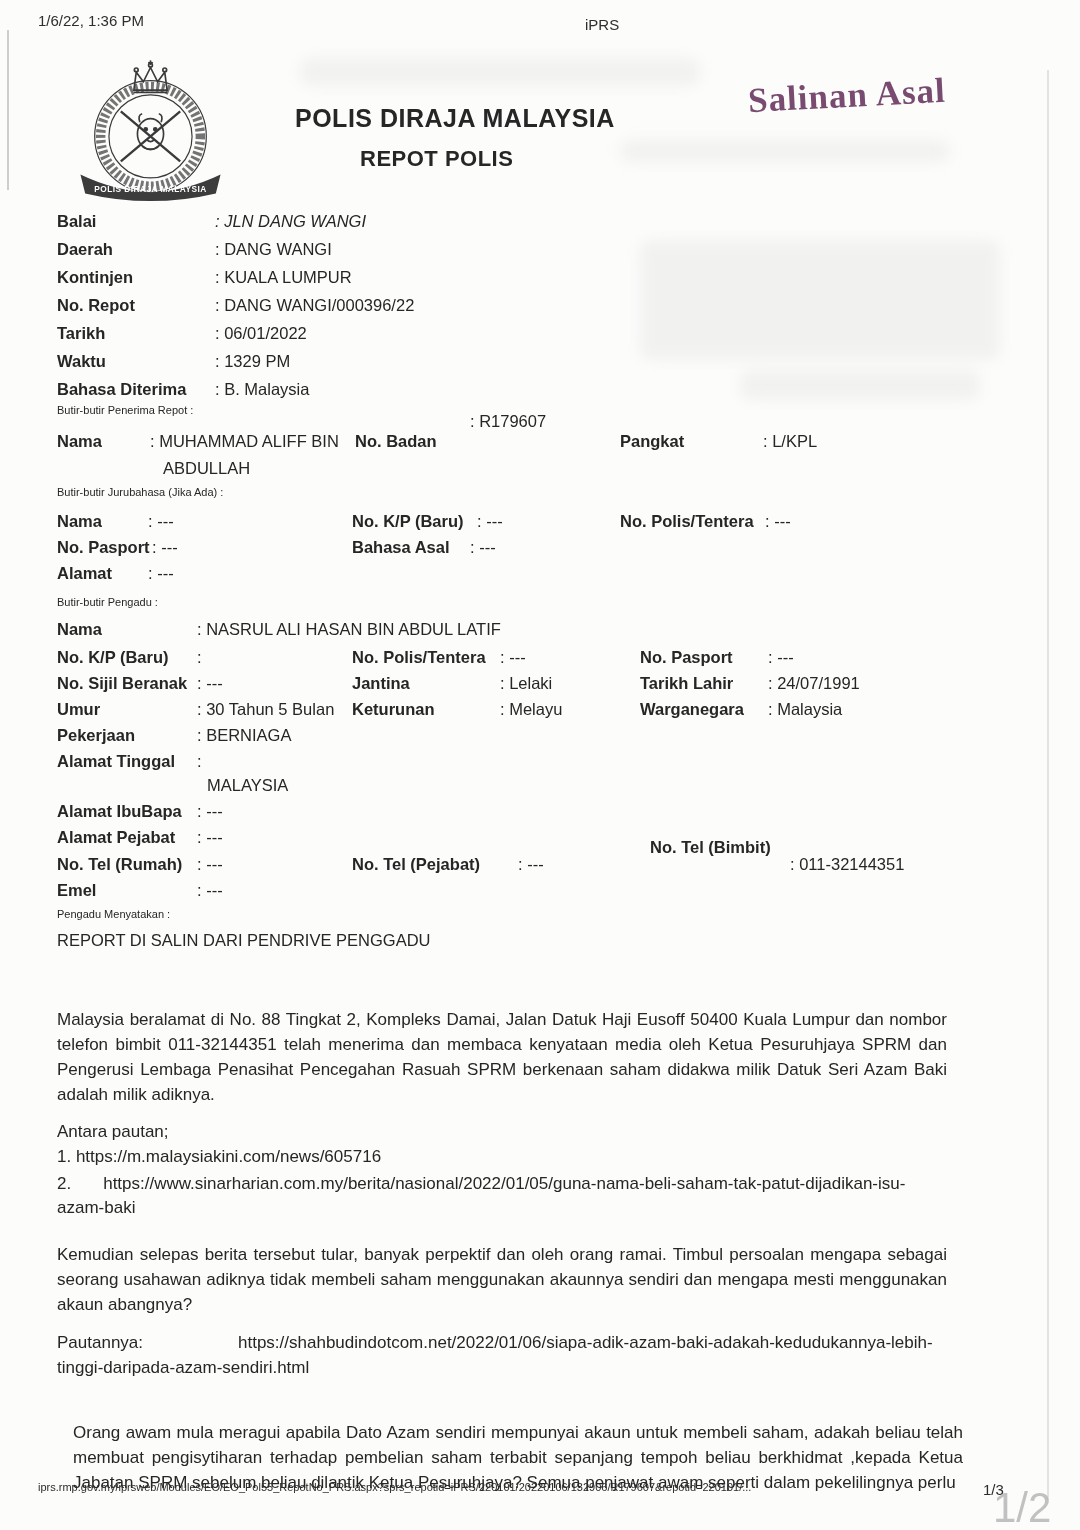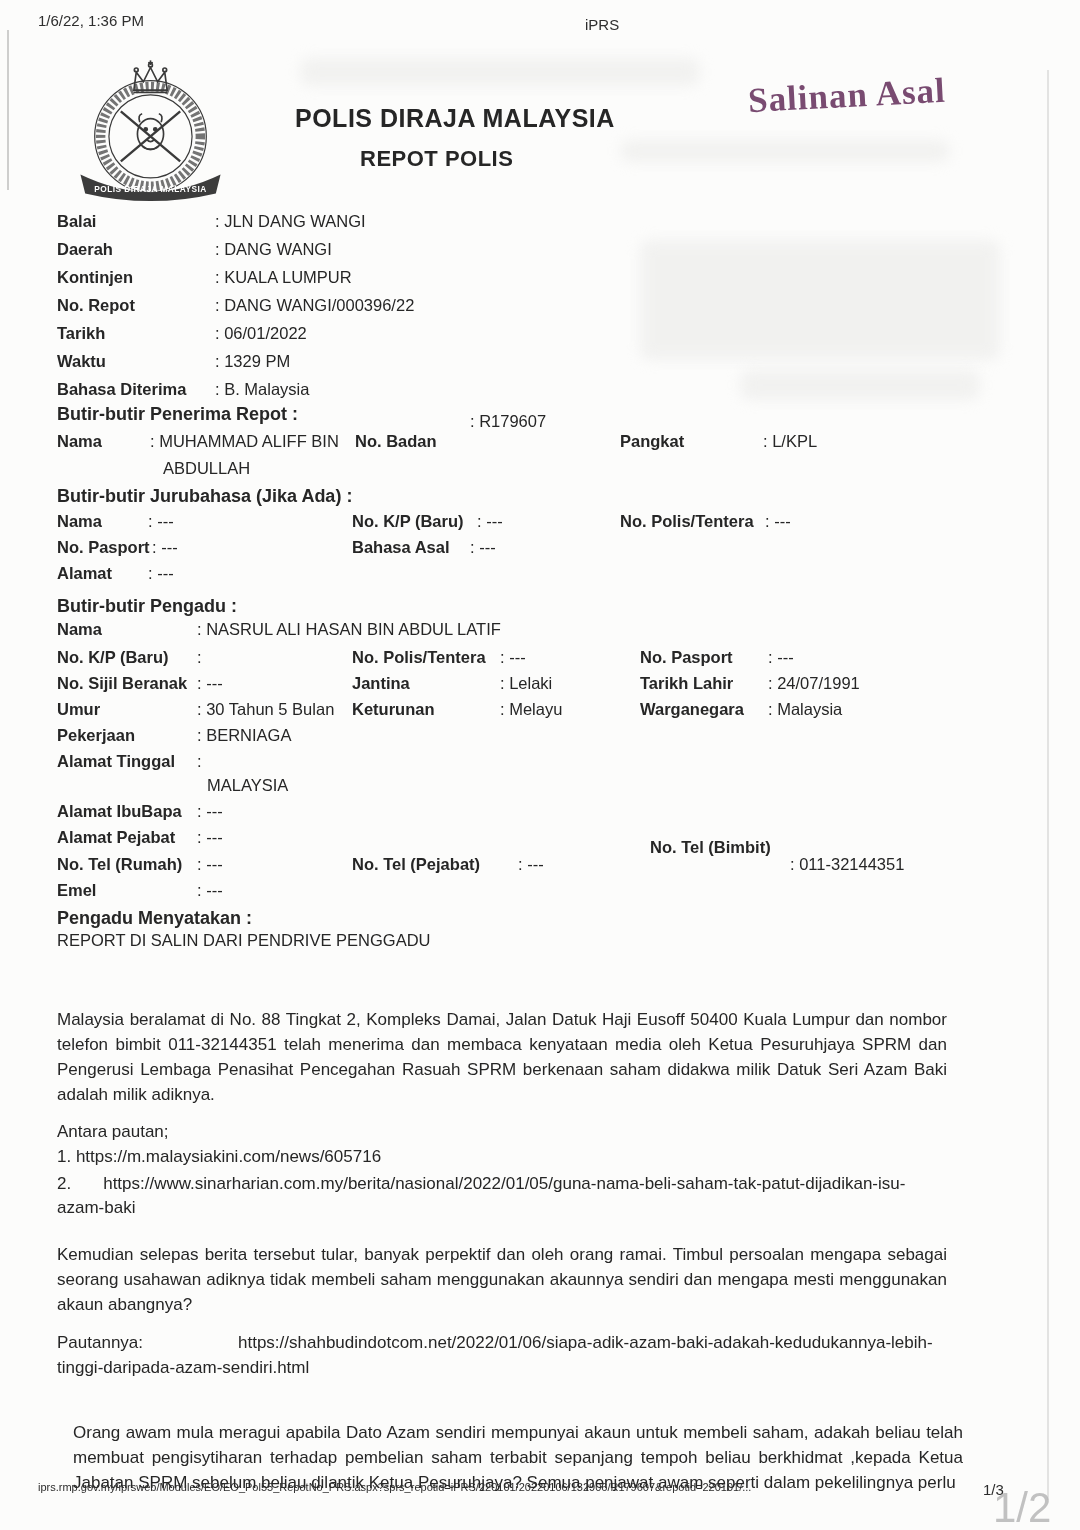--- a/index.html
+++ b/index.html
@@ -4,21 +4,21 @@
 <style>
   html,body{margin:0;padding:0;background:#ffffff;}
   .page{
     position:relative;width:1080px;height:1530px;margin:0 auto;
     background:#fcfcfb;overflow:hidden;
     font-family:"Liberation Sans",sans-serif;color:#262626;
   }
   .abs{position:absolute;white-space:nowrap;}
   .lbl{font-weight:bold;font-size:16.5px;}
   .val{font-size:16.5px;}
-  .heading{font-weight:bold;font-size:18px;}
+  .heading{font-weight:normal;font-size:11px;}
   .meta{font-size:15px;color:#2e2e2e;}
   .org-title{font-weight:bold;font-size:25px;letter-spacing:.5px;}
   .doc-title{font-weight:bold;font-size:22px;letter-spacing:.5px;}
   .stamp{
     font-family:"Liberation Serif",serif;font-weight:bold;font-size:35px;
     color:#6e3d66;transform:rotate(-3deg);letter-spacing:1px;opacity:.92;
   }
   .para{position:absolute;left:57px;width:890px;font-size:17px;line-height:25px;
         text-align:justify;color:#262626;}
   .para-line{position:absolute;left:57px;width:888px;display:flex;
@@ -81,21 +81,21 @@
       <text x="75" y="113" text-anchor="middle" font-size="7" font-weight="bold" fill="#ffffff" stroke="none" letter-spacing=".4">POLIS DIRAJA MALAYSIA</text>
     </svg>
   </div>
 
   <span class="abs org-title" style="left:295px;top:104px;">POLIS DIRAJA MALAYSIA</span>
   <span class="abs doc-title" style="left:360px;top:146px;">REPOT POLIS</span>
 
   <span class="abs stamp" style="left:748px;top:76px;">Salinan Asal</span>
 
   <span class="abs lbl" style="left:57px;top:212px;">Balai</span>
-  <span class="abs val" style="left:215px;top:212px;">: JLN DANG WANGI</span>
+  <span class="abs val" style="left:215px;top:212px;font-style:italic;">: JLN DANG WANGI</span>
   <span class="abs lbl" style="left:57px;top:240px;">Daerah</span>
   <span class="abs val" style="left:215px;top:240px;">: DANG WANGI</span>
   <span class="abs lbl" style="left:57px;top:268px;text-align:center;">Kontinjen</span>
   <span class="abs val" style="left:215px;top:268px;">: KUALA LUMPUR</span>
   <span class="abs lbl" style="left:57px;top:296px;">No. Repot</span>
   <span class="abs val" style="left:215px;top:296px;">: DANG WANGI/000396/22</span>
   <span class="abs lbl" style="left:57px;top:324px;">Tarikh</span>
   <span class="abs val" style="left:215px;top:324px;">: 06/01/2022</span>
   <span class="abs lbl" style="left:57px;top:352px;">Waktu</span>
   <span class="abs val" style="left:215px;top:352px;">: 1329 PM</span>

